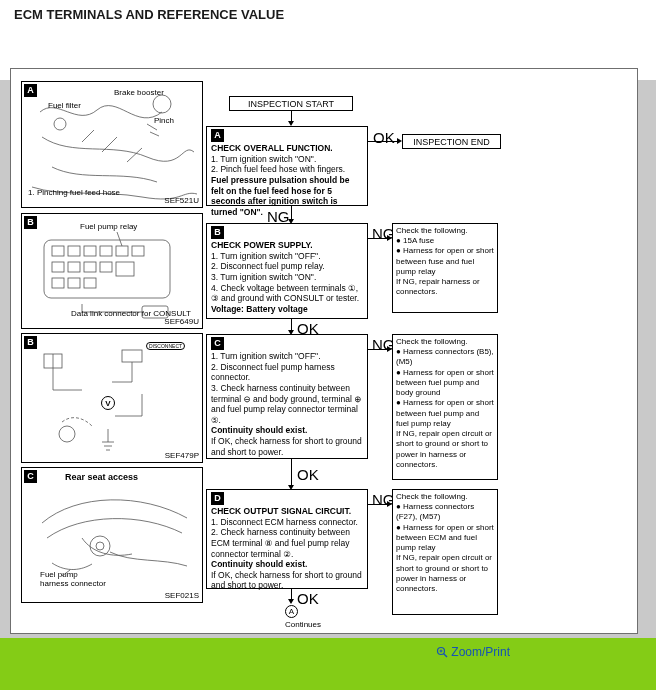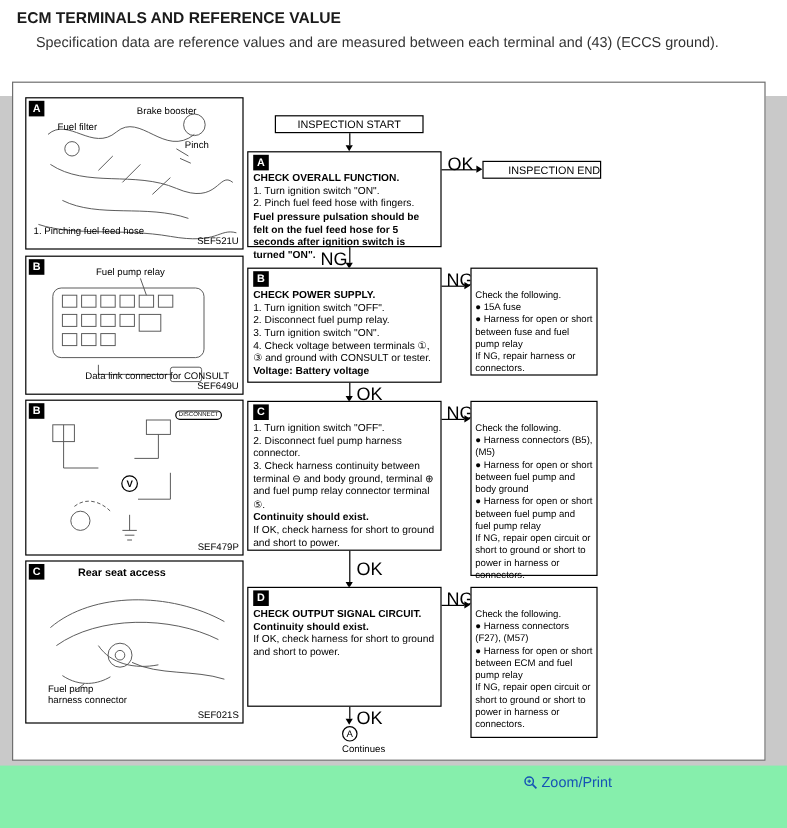--- a/index.html
+++ b/index.html
@@ -27,38 +27,37 @@
   .tinytag { position: absolute; font-size: 5px; border: 1px solid #000; border-radius: 4px; padding: 0 2px; background: #fff; }
   .meter-v { position: absolute; width: 14px; height: 14px; border: 1px solid #000; border-radius: 50%; font-size: 8px; font-weight: bold; text-align: center; line-height: 13px; background: #fff; }
 
   
   .fbox { position: absolute; border: 1px solid #000; background: #fff; padding: 2px 3px 2px 4px; font-size: 8.5px; line-height: 1.25; }
   .fbox .blabel { display: block; width: 13px; height: 13px; background: #000; color: #fff; font-size: 9px; font-weight: bold; text-align: center; line-height: 13px; margin-bottom: 1px; }
   .fbox .btitle { font-weight: bold; }
   .multiline { white-space: pre-line; }
   .bold { font-weight: bold; }
   .startend { position: absolute; border: 1px solid #000; background: #fff; text-align: center; font-size: 9px; line-height: 14px; }
-  .checkbox-note { position: absolute; border: 1px solid #000; background: #fff; padding: 17px 3px; font-size: 8px; line-height: 1.28; }
+  .checkbox-note { position: absolute; border: 1px solid #000; background: #fff; padding: 2px 3px; font-size: 8px; line-height: 1.28; }
   .vline { position: absolute; width: 1px; background: #000; }
   .hline { position: absolute; height: 1px; background: #000; }
   .arrow-down { position: absolute; width: 0; height: 0; border-left: 3px solid transparent; border-right: 3px solid transparent; border-top: 5px solid #000; }
   .arrow-right { position: absolute; width: 0; height: 0; border-top: 3px solid transparent; border-bottom: 3px solid transparent; border-left: 5px solid #000; }
   .flowlabel { position: absolute; font-size: 15px; }
   .circle-ref { position: absolute; width: 13px; height: 13px; border: 1px solid #000; border-radius: 50%; font-size: 8px; text-align: center; line-height: 12px; background: #fff; }
   .continues { position: absolute; font-size: 8px; text-align: right; width: 60px; }
 
-  .footer { position: absolute; left: 0; top: 638px; width: 656px; height: 52px; background: #86efac; }
+  .footer { position: absolute; left: 0; top: 638px; width: 656px; height: 52px; background: #84cc16; }
   .zoom-link { position: absolute; right: 146px; top: 7px; font-size: 12px; color: #1553b5; cursor: pointer; display: flex; align-items: center; gap: 3px; text-decoration: none; }
 </style>
 </head>
 <body>
 
 <div class="header">
   <div class="page-title">ECM TERMINALS AND REFERENCE VALUE</div>
-  <div class="page-subtitle">Specification data are reference values and are measured between each terminal and (43) (ECCS ground).</div>
 </div>
 
 <div class="doc">
 
   <div class="illus-panel" style="left:10px; top:12px; width:182px; height:127px;">
     <svg class="illus" width="182" height="127" viewBox="0 0 182 127">
       <g fill="none" stroke="#555" stroke-width="0.8">
         <path d="M18 30 C35 15, 55 45, 75 28 S115 50, 140 30"></path>
         <path d="M20 55 C50 75, 90 60, 125 75 S160 60, 172 70"></path>
         <path d="M30 85 C60 100, 100 88, 135 100"></path>
@@ -155,21 +154,21 @@
     <span class="blabel">A</span>
     <div class="btitle">CHECK OVERALL FUNCTION.</div>
     <div class="multiline">1. Turn ignition switch "ON".
 2. Pinch fuel feed hose with fingers.</div>
     <div class="multiline bold">Fuel pressure pulsation should be felt on the fuel feed hose for 5 seconds after ignition switch is turned "ON".</div>
   </div>
 
   <span class="flowlabel" style="left:362px; top:60px;">OK</span>
   <div class="hline" style="left:357px; top:72px; width:29px;"></div>
   <div class="arrow-right" style="left:386px; top:69px;"></div>
-  <div class="startend" style="left:391px; top:65px; width:99px; height:15px;text-align:right;">INSPECTION END</div>
+  <div class="startend" style="left:391px; top:65px; width:99px; height:15px;">INSPECTION END</div>
 
   <span class="flowlabel" style="left:256px; top:139px;">NG</span>
   <div class="vline" style="left:280px; top:137px; height:13px;"></div>
   <div class="arrow-down" style="left:277px; top:150px;"></div>
 
   <div class="fbox" style="left:195px; top:154px; width:162px; height:96px;">
     <span class="blabel">B</span>
     <div class="btitle">CHECK POWER SUPPLY.</div>
     <div class="multiline">1. Turn ignition switch "OFF".
 2. Disconnect fuel pump relay.
@@ -208,20 +207,22 @@
 ● Harness for open or short between fuel pump and fuel pump relay
 If NG, repair open circuit or short to ground or short to power in harness or connectors.</div>
 
   <span class="flowlabel" style="left:286px; top:397px;">OK</span>
   <div class="vline" style="left:280px; top:390px; height:26px;"></div>
   <div class="arrow-down" style="left:277px; top:416px;"></div>
 
   <div class="fbox" style="left:195px; top:420px; width:162px; height:100px;">
     <span class="blabel">D</span>
     <div class="btitle">CHECK OUTPUT SIGNAL CIRCUIT.</div>
+    <div class="multiline">1. Disconnect ECM harness connector.
+2. Check harness continuity between ECM terminal ⑧ and fuel pump relay connector terminal ②.</div>
     <div class="multiline bold">Continuity should exist.</div>
     <div class="multiline">If OK, check harness for short to ground and short to power.</div>
   </div>
 
   <span class="flowlabel" style="left:361px; top:422px;">NG</span>
   <div class="hline" style="left:357px; top:435px; width:19px;"></div>
   <div class="arrow-right" style="left:376px; top:432px;"></div>
   <div class="checkbox-note multiline" style="left:381px; top:420px; width:106px; height:126px;">Check the following.
 ● Harness connectors (F27), (M57)
 ● Harness for open or short between ECM and fuel pump relay

